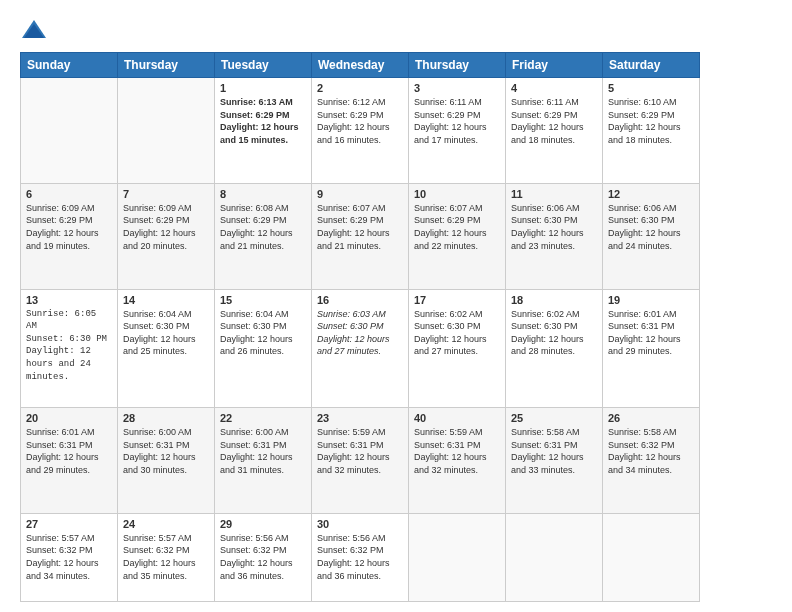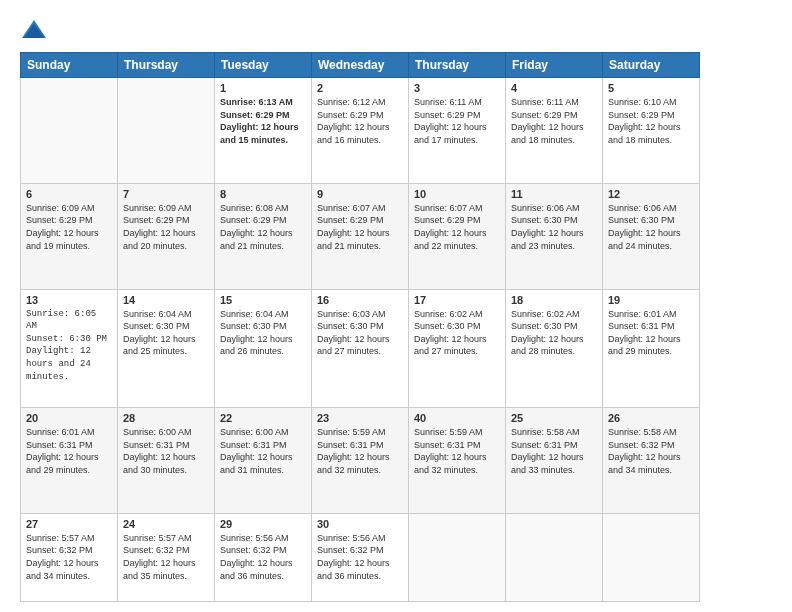--- a/index.html
+++ b/index.html
@@ -231,21 +231,21 @@
 Daylight: 12 hours and 25 minutes.</div>
           </td>
           <td>
             <span class="day-number">15</span>
             <div class="day-info" style="white-space: pre-line;">Sunrise: 6:04 AM
 Sunset: 6:30 PM
 Daylight: 12 hours and 26 minutes.</div>
           </td>
           <td>
             <span class="day-number">16</span>
-            <div class="day-info" style="white-space: pre-line;">Sunrise: 6:03 AM
+            <div class="day-info" style="white-space: pre-line; font-style: italic;">Sunrise: 6:03 AM
 Sunset: 6:30 PM
 Daylight: 12 hours and 27 minutes.</div>
           </td>
           <td>
             <span class="day-number">17</span>
             <div class="day-info" style="white-space: pre-line;">Sunrise: 6:02 AM
 Sunset: 6:30 PM
 Daylight: 12 hours and 27 minutes.</div>
           </td>
           <td>

